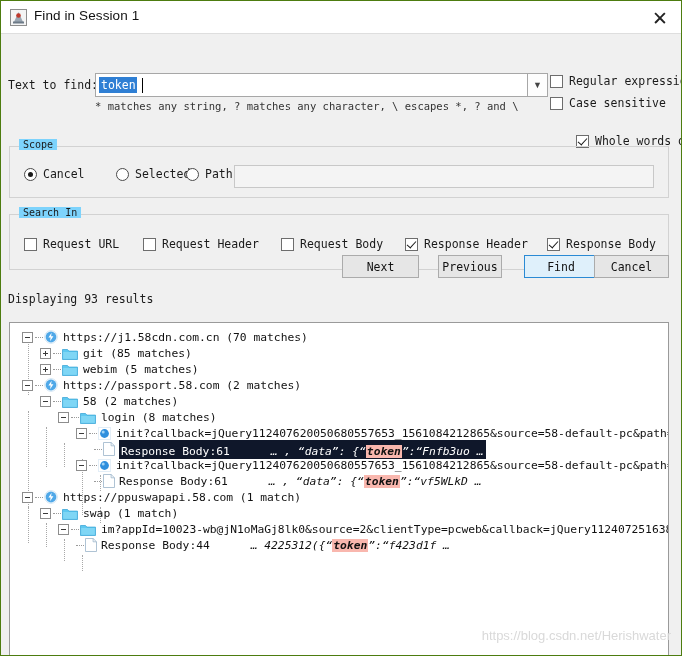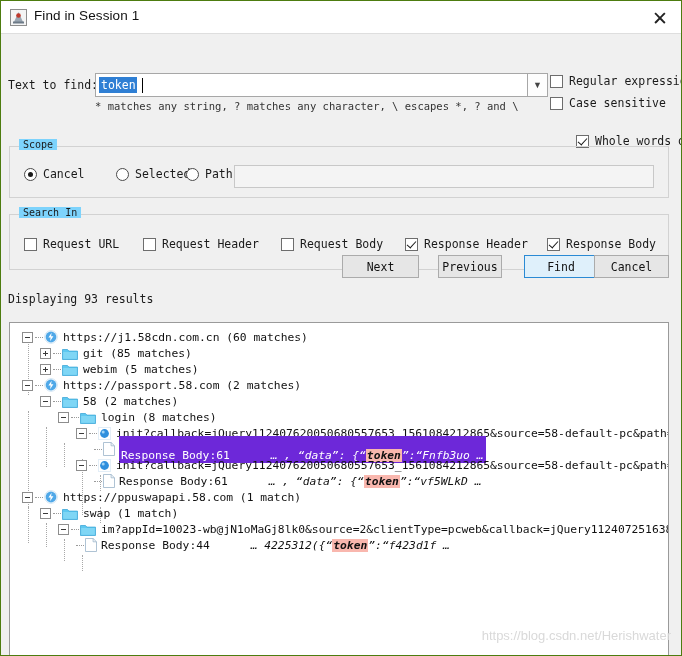--- a/index.html
+++ b/index.html
@@ -234,23 +234,23 @@
 
   
   .tok {
     background: #f9b7ae;
     color: #111;
     font-style: italic;
     font-weight: bold;
     padding: 0 1px;
   }
   .sel {
-    background: #6d28d9;
+    background: #0f172a;
     color: #ffffff;
-    padding: 13px 2px 1px 2px;
+    padding: 5px 2px 1px 2px;
   }
   .sel .tok { background: #f9b7ae; color: #111; }
   .mono-i { font-style: italic; }
 
   .watermark {
     position: absolute;
     right: 12px; bottom: 14px;
     font-family: "Liberation Sans", sans-serif;
     font-size: 13px;
     color: #d9d9d9;
@@ -373,21 +373,21 @@
         <div class="node" style="left:12px; top:6px;">
           <span class="expander"></span>
           <span class="dots"></span>
           <span class="ico">
             <svg width="14" height="14" viewBox="0 0 14 14">
               <circle cx="7" cy="7" r="6.3" fill="#ffffff" stroke="#cfe3f2"></circle>
               <circle cx="7" cy="7" r="5.4" fill="#4fa8e8"></circle>
               <path d="M7.6 2.8 L4.4 7.6 L6.6 7.6 L6.1 11.2 L9.4 6.3 L7.1 6.3 Z" fill="#ffffff"></path>
             </svg>
           </span>
-          <span class="nodetext">https://j1.58cdn.com.cn (60 matches)</span>
+          <span class="nodetext">https://j1.58cdn.com.cn (70 matches)</span>
         </div>
 
         <div class="node" style="left:30px; top:22px;">
           <span class="expander plus"></span>
           <span class="dots"></span>
           <span class="ico">
             <svg width="16" height="13" viewBox="0 0 16 13">
               <path d="M0.5 2.5 h5 l1.4 1.6 h8.6 v8.4 h-15 z" fill="#5ec8f0" stroke="#3fa8d8" stroke-width="0.8"></path>
               <rect x="1.2" y="5" width="13.6" height="6.8" fill="#7fd6f5"></rect>
             </svg>

